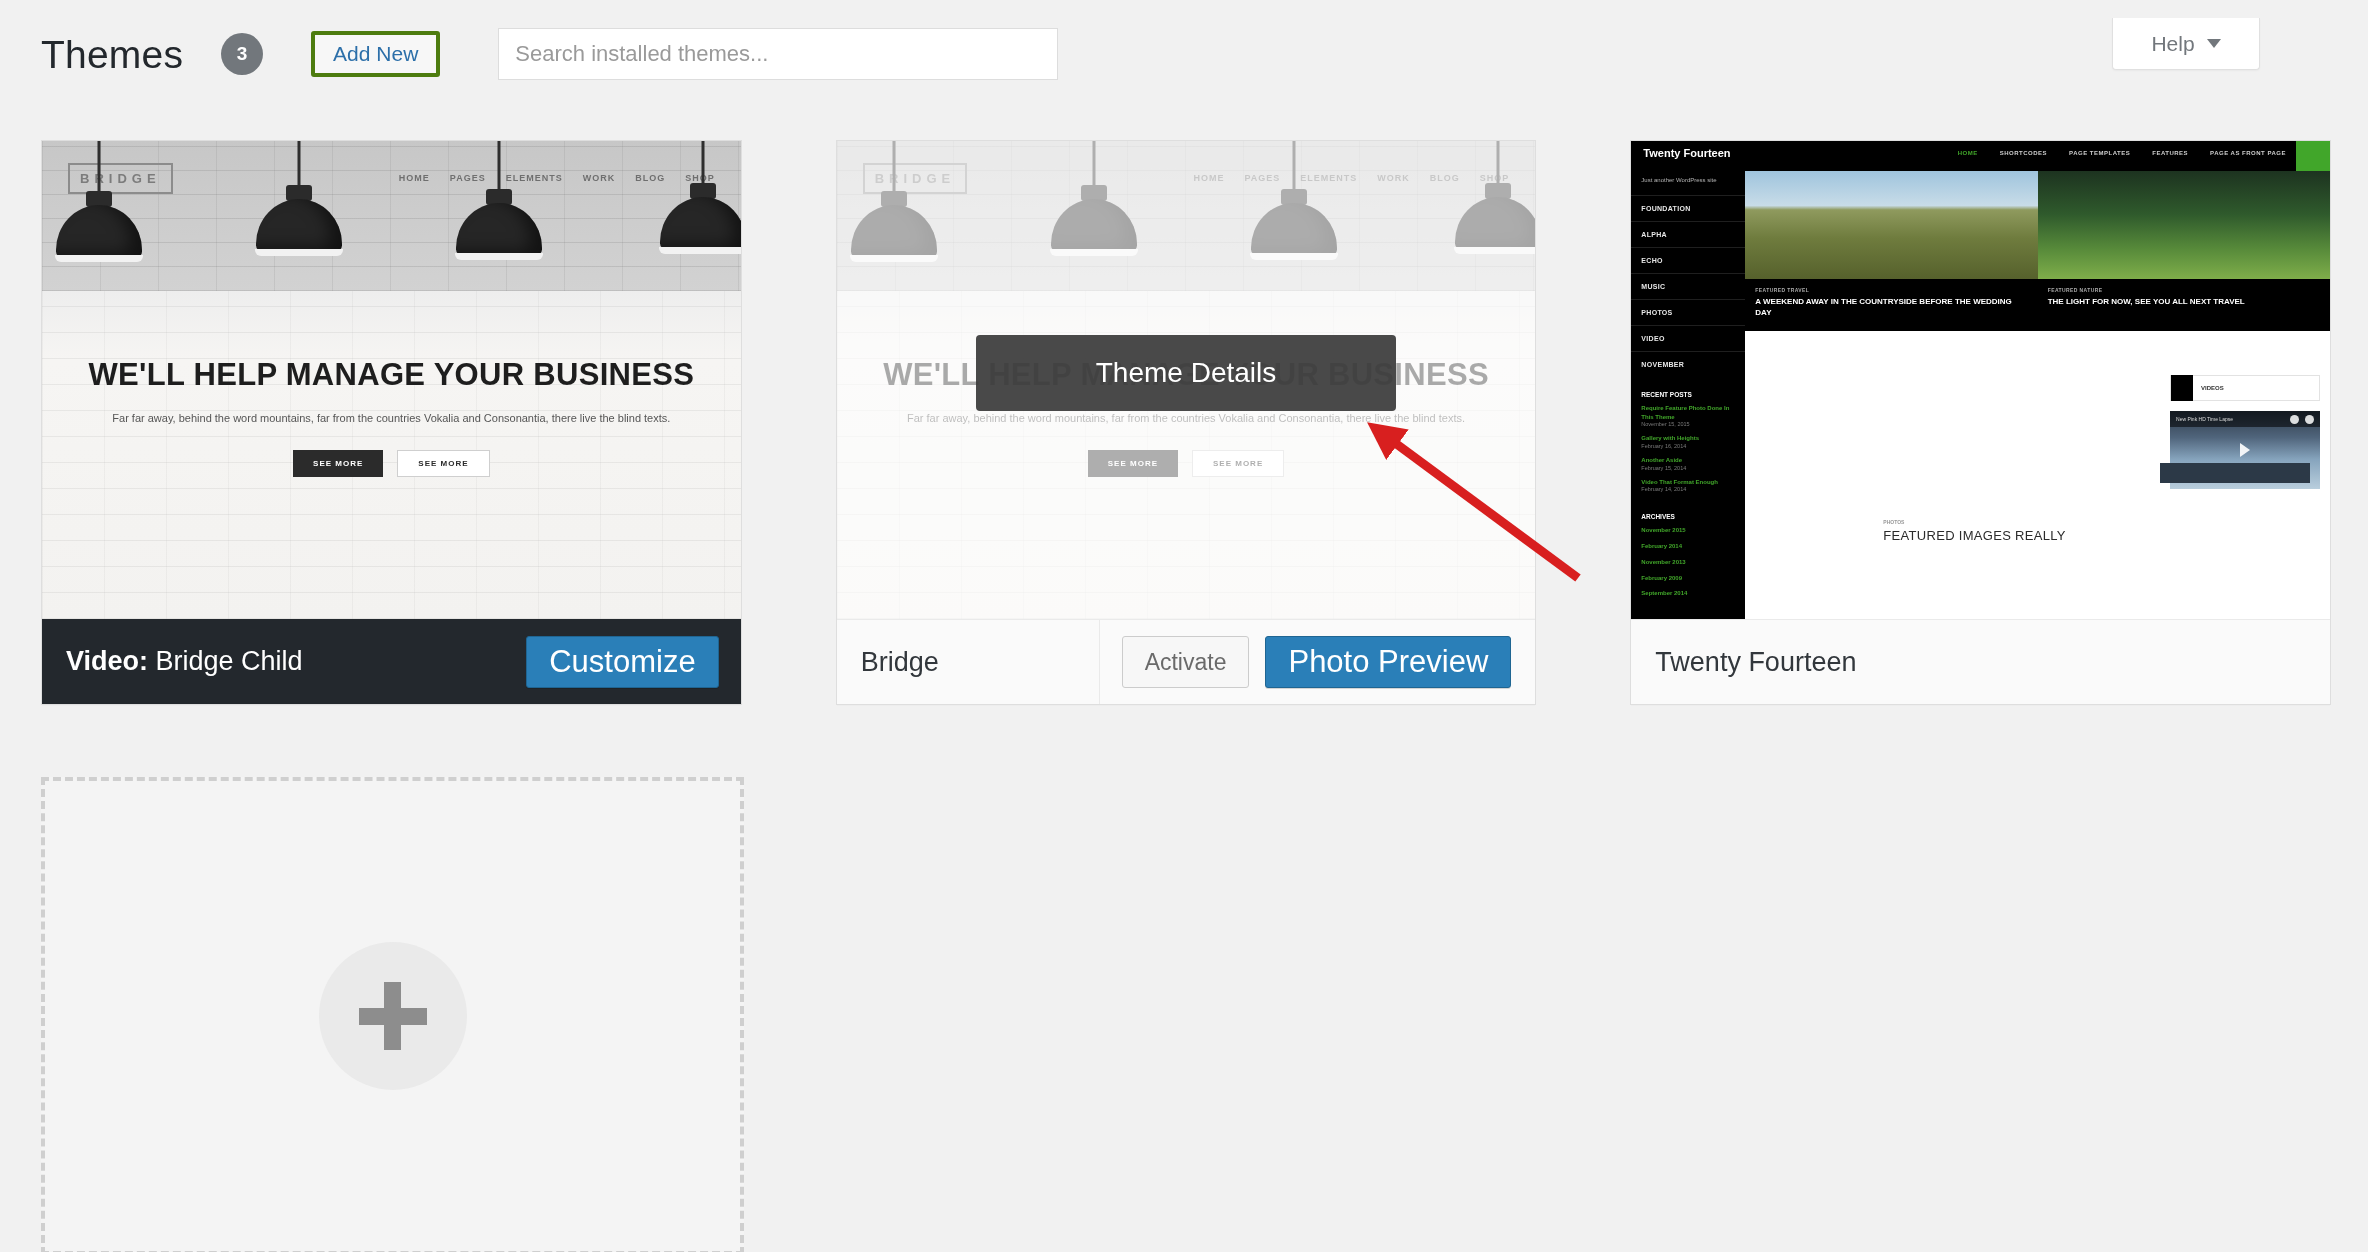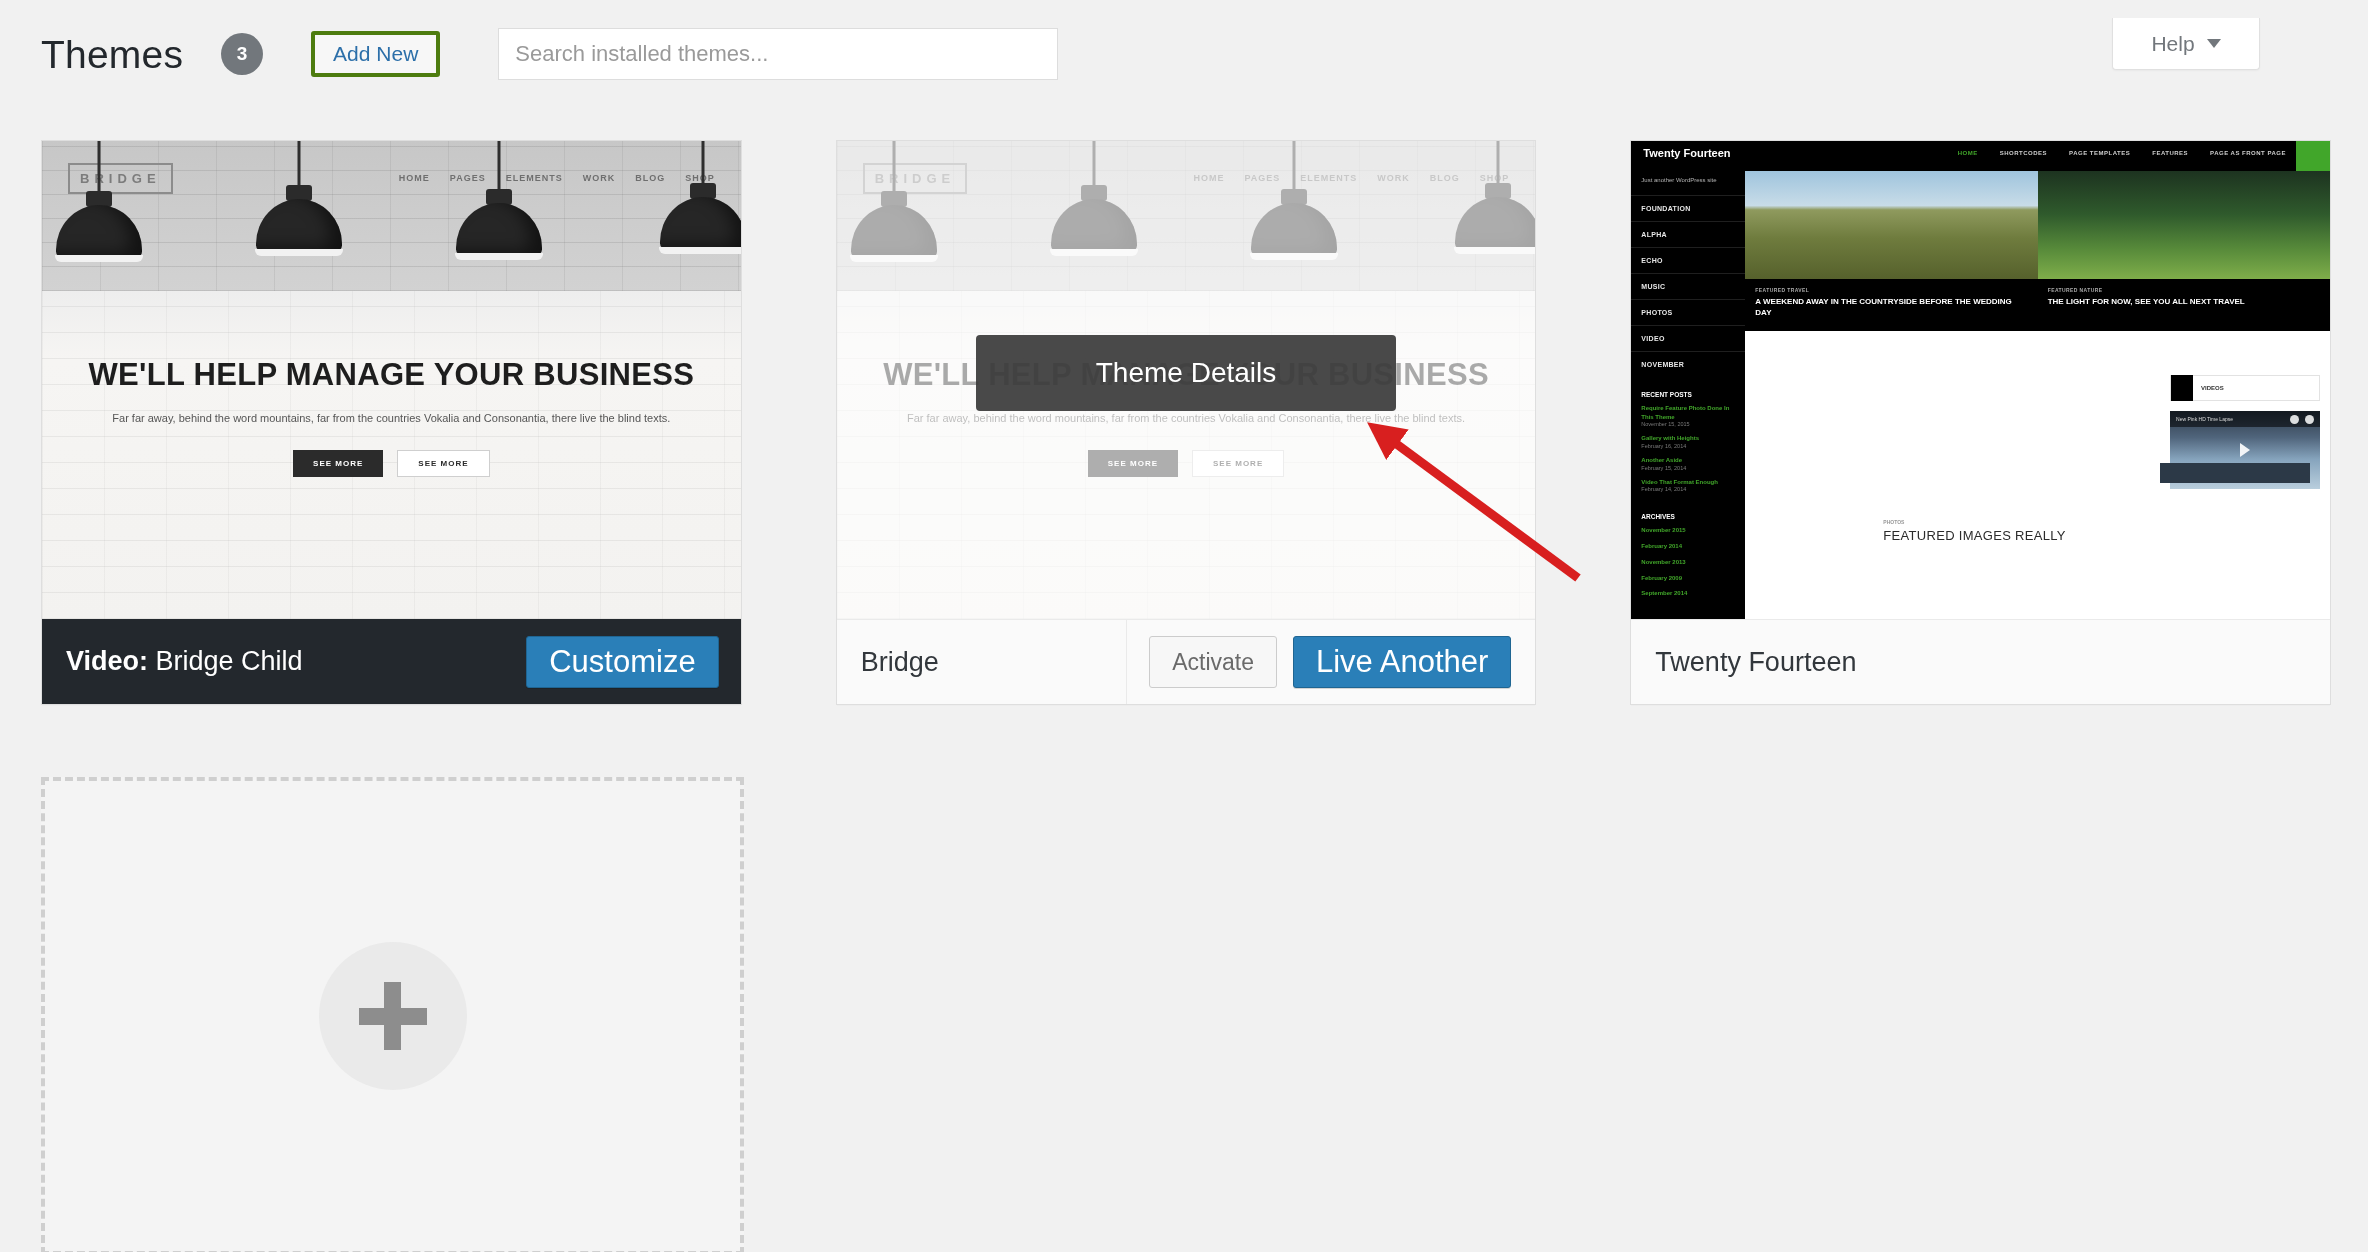--- a/index.html
+++ b/index.html
@@ -417,21 +417,21 @@
             </div>
           </div>
         </div>
         <div class="hover-veil"></div>
         <div class="theme-details-btn">Theme Details</div>
       </div>
       <div class="theme-card-footer">
         <div class="theme-name">Bridge</div>
         <div class="footer-actions">
           <div class="btn-secondary">Activate</div>
-          <div class="btn-primary">Live Another</div>
+          <div class="btn-primary">Photo Preview</div>
         </div>
       </div>
     </div>
 
     <div class="theme-card">
       <div class="theme-screenshot">
         <div class="tf">
           <div class="tf-header"></div>
           <div class="tf-brand">Twenty Fourteen</div>
           <div class="tf-menu">

